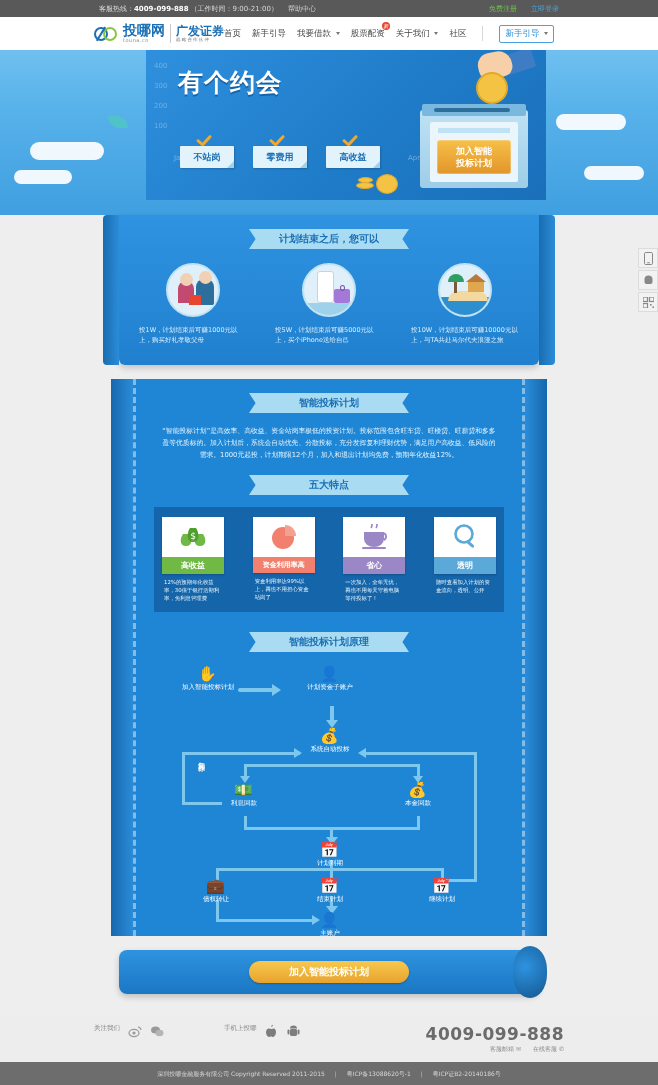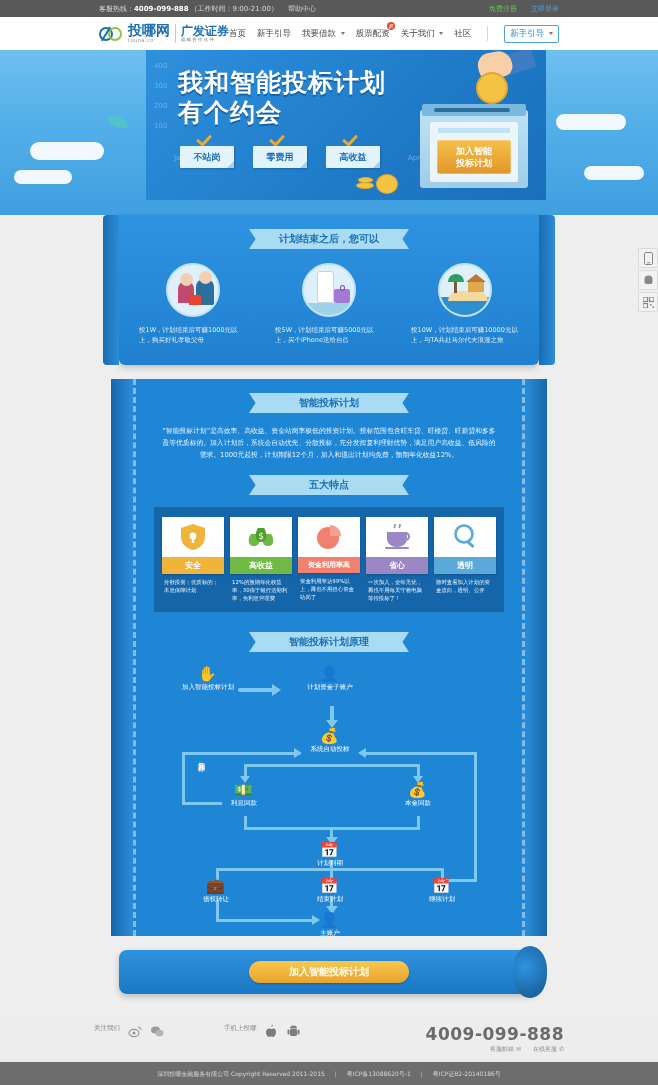--- a/index.html
+++ b/index.html
@@ -18,21 +18,21 @@
   .topbar-inner { width: 460px; display:flex; align-items:center; }
   .topbar .phone { font-weight: bold; color:#ffffff; }
   .topbar .hint { margin-left:2px; }
   .topbar .help { margin-left: 10px; color:#d0d0d0; }
   .topbar .right { margin-left:auto; display:flex; gap:14px; }
   .topbar .reg { color:#6ebf4b; }
   .topbar .login { color:#4aa3e0; }
 
   
   .nav { height:33px; background:#ffffff; display:flex; justify-content:center; }
-  .nav-inner { width:470px; display:flex; align-items:center;justify-content:center; }
+  .nav-inner { width:470px; display:flex; align-items:center; }
   .logo { display:flex; align-items:center; }
   .logo-mark { width:26px; height:18px; position:relative; }
   .logo-mark .c1, .logo-mark .c2 {
     position:absolute; top:2px; width:14px; height:14px; border-radius:50%;
     border:2.6px solid #1a6fb5;
   }
   .logo-mark .c1 { left:0; }
   .logo-mark .c2 { left:9px; border-color:#8cc63f; }
   .logo-mark .slash {
     position:absolute; left:6px; top:1px; width:2.4px; height:16px;
@@ -314,21 +314,20 @@
       <div>100</div>
     </div>
     <div class="ghostmonths">
       <span>January</span>
       <span>February</span>
       <span>March</span>
       <span>April</span>
     </div>
 
     <div class="hero-title">
-      <div>我和智能投标计划</div>
       <div>有个约会</div>
     </div>
 
     <div class="hero-tags">
       <div class="tag">
         <i class="tick"></i>
         <span>不站岗</span>
       </div>
       <div class="tag">
         <i class="tick"></i>
@@ -424,33 +423,20 @@
 
     <div class="sec" style="padding-top:4px;">
       <div class="ribbon">
         <div class="endl"></div>
         <div class="body">五大特点</div>
         <div class="endr"></div>
       </div>
       <div class="feat-box">
         <div class="feat-row">
 
-          <div class="feat-outer">
-            <div class="feat">
-              <div class="ico">
-                <svg width="26" height="28" viewBox="0 0 26 28">
-                    <path d="M13 1 L25 5 V14 C25 21 19 26 13 27 C7 26 1 21 1 14 V5 Z" fill="#f0b43a"></path>
-                    <circle cx="13" cy="13" r="3.4" fill="#fff"></circle>
-                    <rect x="11.8" y="14" width="2.4" height="6" fill="#fff"></rect>
-                  </svg>
-              </div>
-              <div class="name" style="background:#f0b43a;">安全</div>
-            </div>
-            <div class="feat-desc">分散投资；优质标的；本息保障计划</div>
-          </div>
 
           <div class="feat-outer">
             <div class="feat">
               <div class="ico">
                 <svg width="30" height="26" viewBox="0 0 30 26">
                   <path d="M5 10 C2 14 1 22 8 22 C15 22 14 14 11 10 Z" fill="#6fb944"></path>
                   <path d="M19 10 C16 14 15 22 22 22 C29 22 28 14 25 10 Z" fill="#6fb944"></path>
                   <path d="M12 4 C9 8 8 18 15 18 C22 18 21 8 18 4 Z" fill="#4f9e2e"></path>
                   <text x="15" y="15" font-size="9" fill="#fff" text-anchor="middle" font-family="DejaVu Sans">$</text>
                 </svg>

